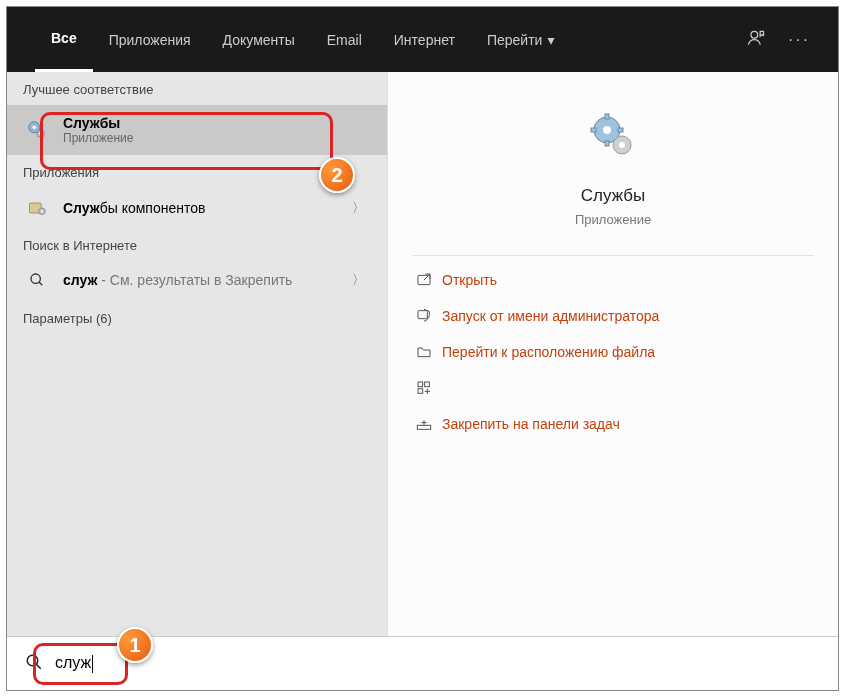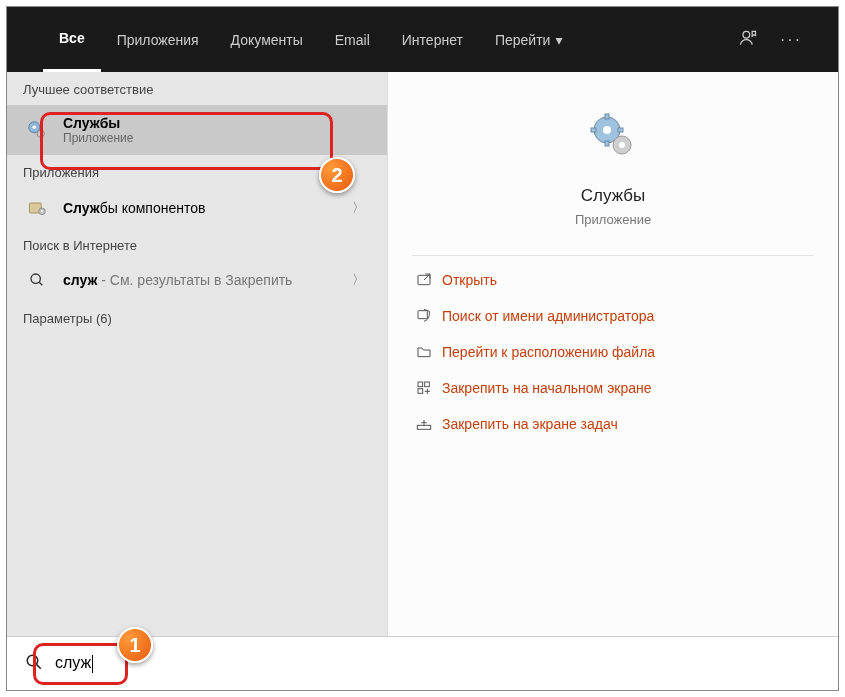--- a/index.html
+++ b/index.html
@@ -1,18 +1,18 @@
 <!DOCTYPE html>
 <html><head>
   <meta charset="utf-8">
   <style>
     * { margin: 0; padding: 0; box-sizing: border-box; font-family: "Segoe UI", Arial, sans-serif; }
     body { width: 845px; height: 697px; background: #fff; overflow: hidden; position: relative; }
     .frame { position: absolute; top: 6px; left: 6px; width: 833px; height: 685px; border: 1px solid #888; background: #fff; }
-    .topbar { background: #1a1a1a; height: 65px; display: flex; align-items: center; padding: 0 36px; color: #ccc; font-size: 14px; position: relative; }
+    .topbar { background: #1a1a1a; height: 65px; display: flex; align-items: center; padding: 0 28px; color: #ccc; font-size: 14px; position: relative; }
     .tab { padding: 0 16px; height: 65px; display: flex; align-items: center; cursor: pointer; color: #ccc; }
     .tab.active { color: #fff; font-weight: 600; border-bottom: 3px solid #fff; }
     .tab-chevron { margin-left: 5px; }
     .topbar-right { margin-left: auto; display: flex; align-items: center; gap: 22px; }
     .feedback-icon svg, .more-icon { color: #ccc; }
     .more-icon { font-size: 16px; letter-spacing: 2px; }
     .content { display: flex; height: 565px; background: #e6e6e6; }
     .left { width: 380px; background: #e6e6e6; }
     .right { flex: 1; background: #fcfcfc; border-left: 1px solid #ddd; }
     .section-label { font-size: 13px; color: #444; padding: 10px 16px 8px; }
@@ -148,49 +148,48 @@
           </span>
         <span>Открыть</span>
       </div>
       <div class="action-row">
         <span class="aicon">
             <svg width="16" height="16" viewBox="0 0 24 24" fill="none" stroke="currentColor" stroke-width="1.5">
               <rect x="3" y="4" width="14" height="12" rx="1"></rect>
               <path d="M12 2l8 3v5c0 5-3 8-8 10"></path>
             </svg>
           </span>
-        <span>Поиск от имени администратора</span>
+        <span>Запуск от имени администратора</span>
       </div>
       <div class="action-row">
         <span class="aicon">
             <svg width="16" height="16" viewBox="0 0 24 24" fill="none" stroke="currentColor" stroke-width="1.5">
               <path d="M3 6h6l2 3h10v10H3z"></path>
             </svg>
           </span>
         <span>Перейти к расположению файла</span>
       </div>
       <div class="action-row">
         <span class="aicon">
             <svg width="16" height="16" viewBox="0 0 24 24" fill="none" stroke="currentColor" stroke-width="1.5">
               <rect x="3" y="3" width="7" height="7"></rect>
               <rect x="13" y="3" width="7" height="7"></rect>
               <rect x="3" y="13" width="7" height="7"></rect>
               <path d="M17 13v8M13 17h8"></path>
             </svg>
           </span>
-        <span>Закрепить на начальном экране</span>
       </div>
       <div class="action-row">
         <span class="aicon">
             <svg width="16" height="16" viewBox="0 0 24 24" fill="none" stroke="currentColor" stroke-width="1.5">
               <rect x="2" y="14" width="20" height="6"></rect>
               <path d="M12 6v8M8 10h8"></path>
             </svg>
           </span>
-        <span>Закрепить на экране задач</span>
+        <span>Закрепить на панели задач</span>
       </div>
     </div>
   </div>
 
   <div class="searchbar">
     <div class="searchbar-inner">
       <span class="search-icon">
         <svg width="18" height="18" viewBox="0 0 24 24" fill="none" stroke="#222" stroke-width="2">
             <circle cx="10" cy="10" r="7"></circle>
             <line x1="21" y1="21" x2="15.5" y2="15.5"></line>

